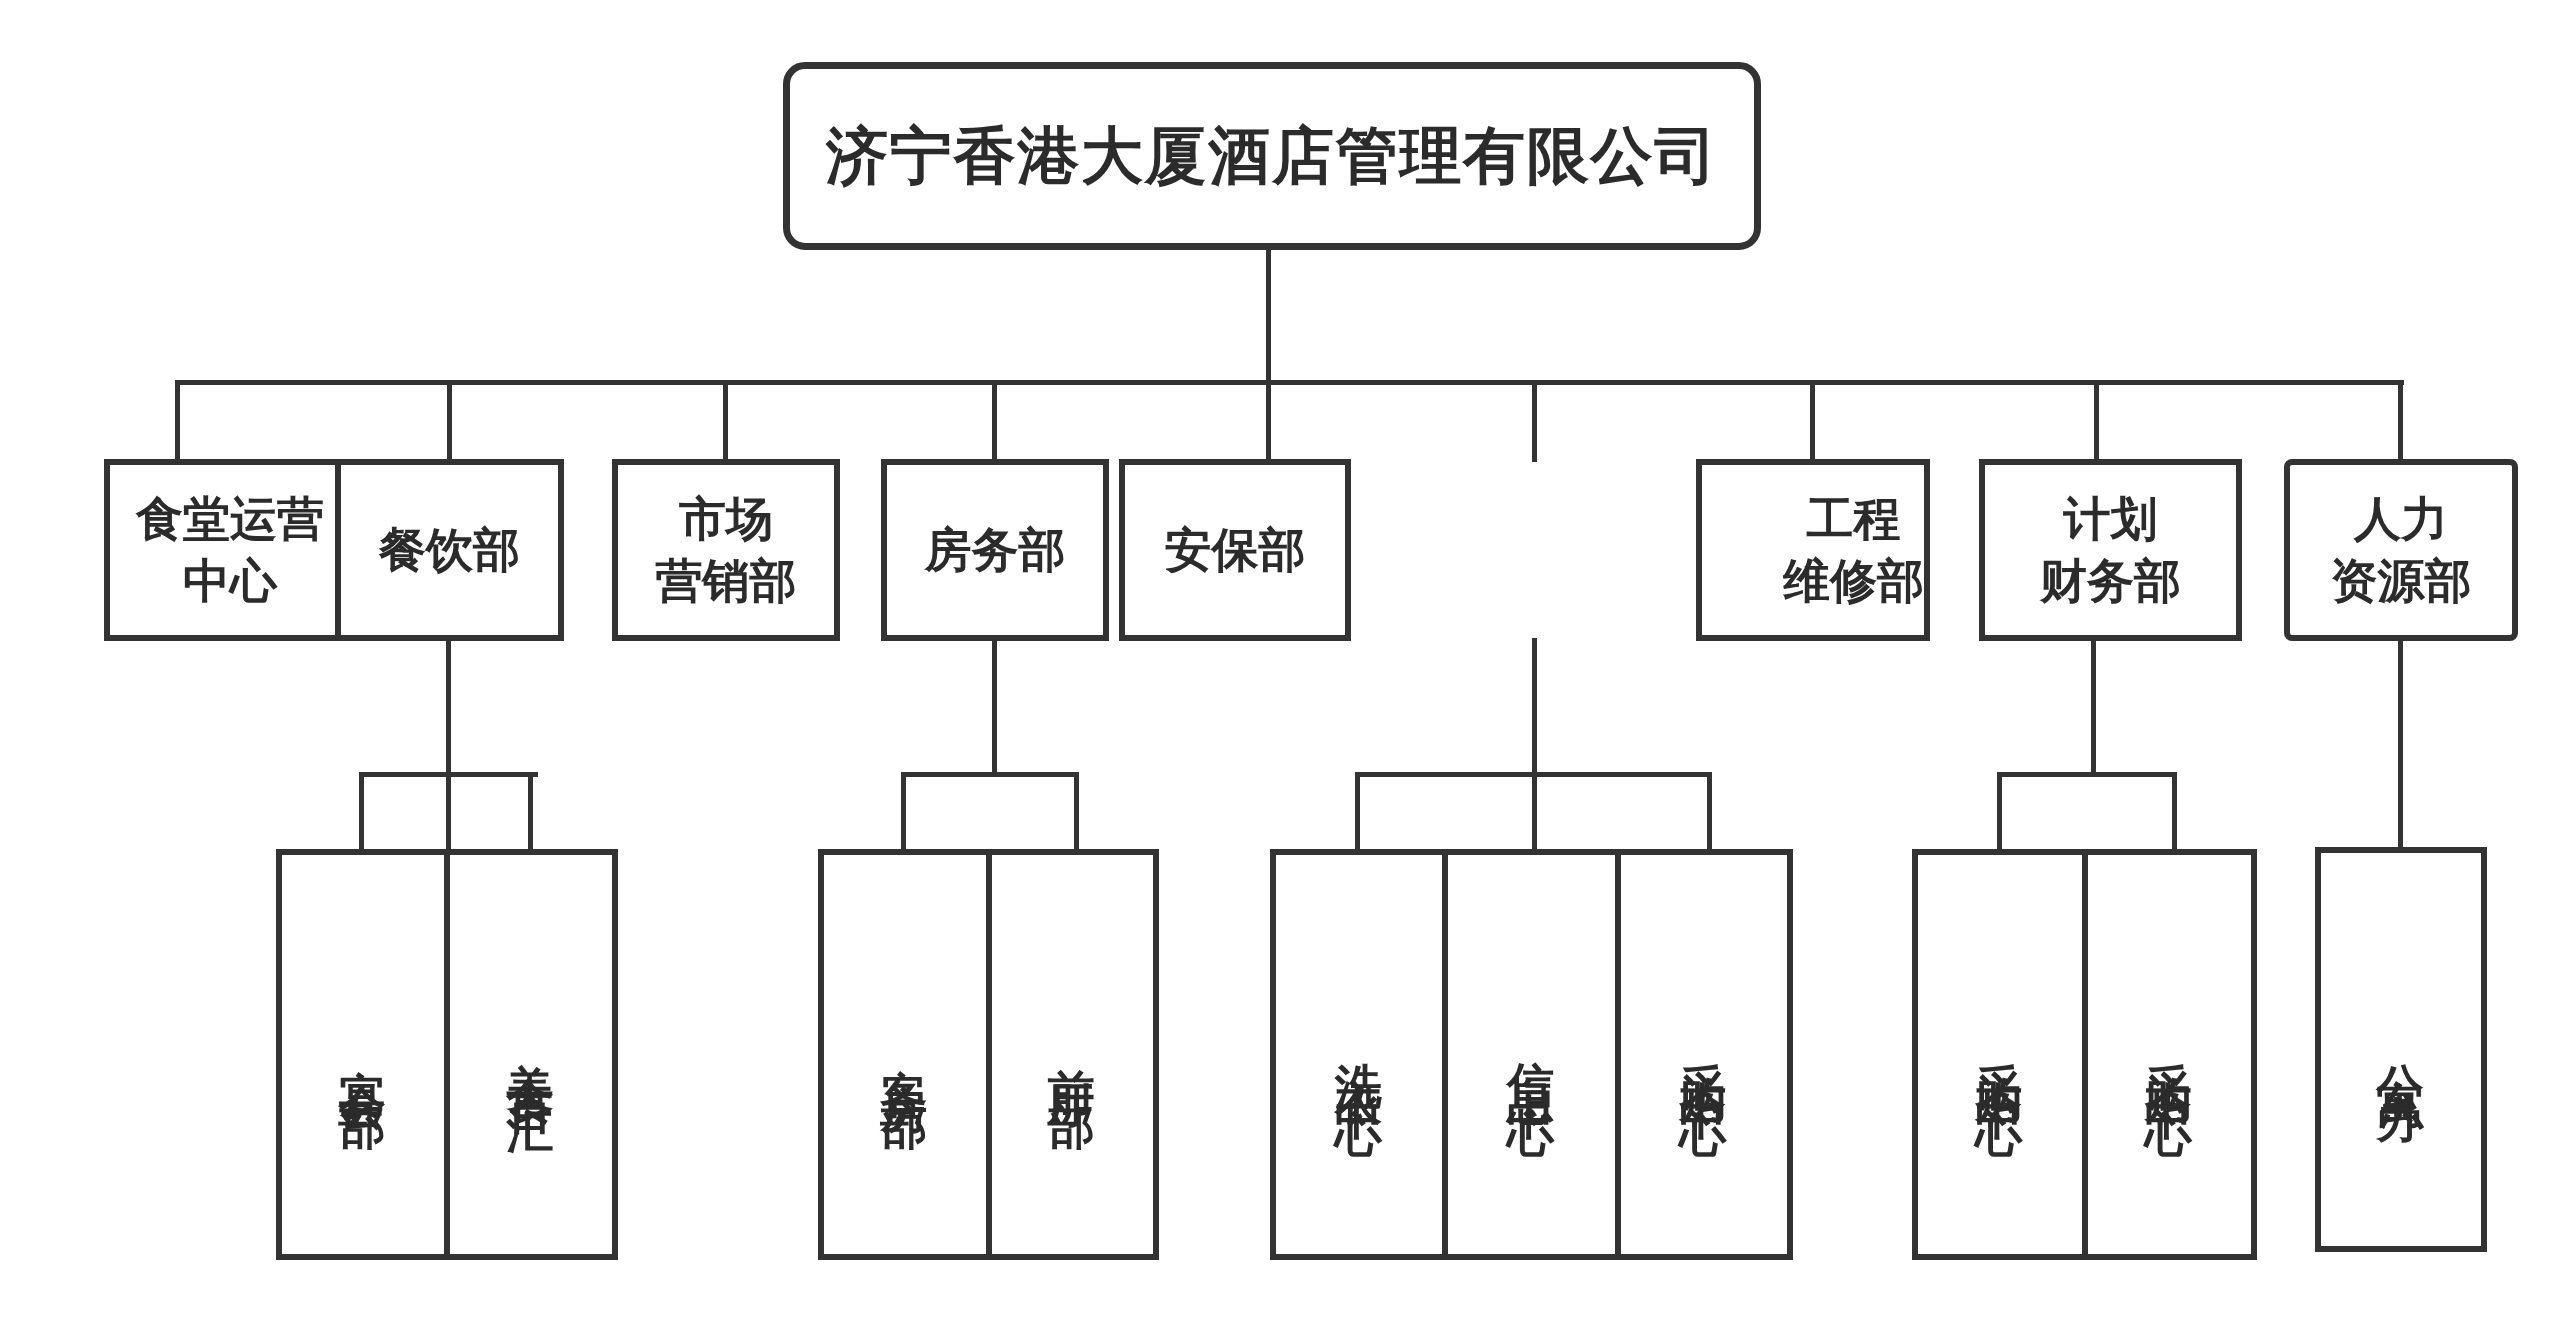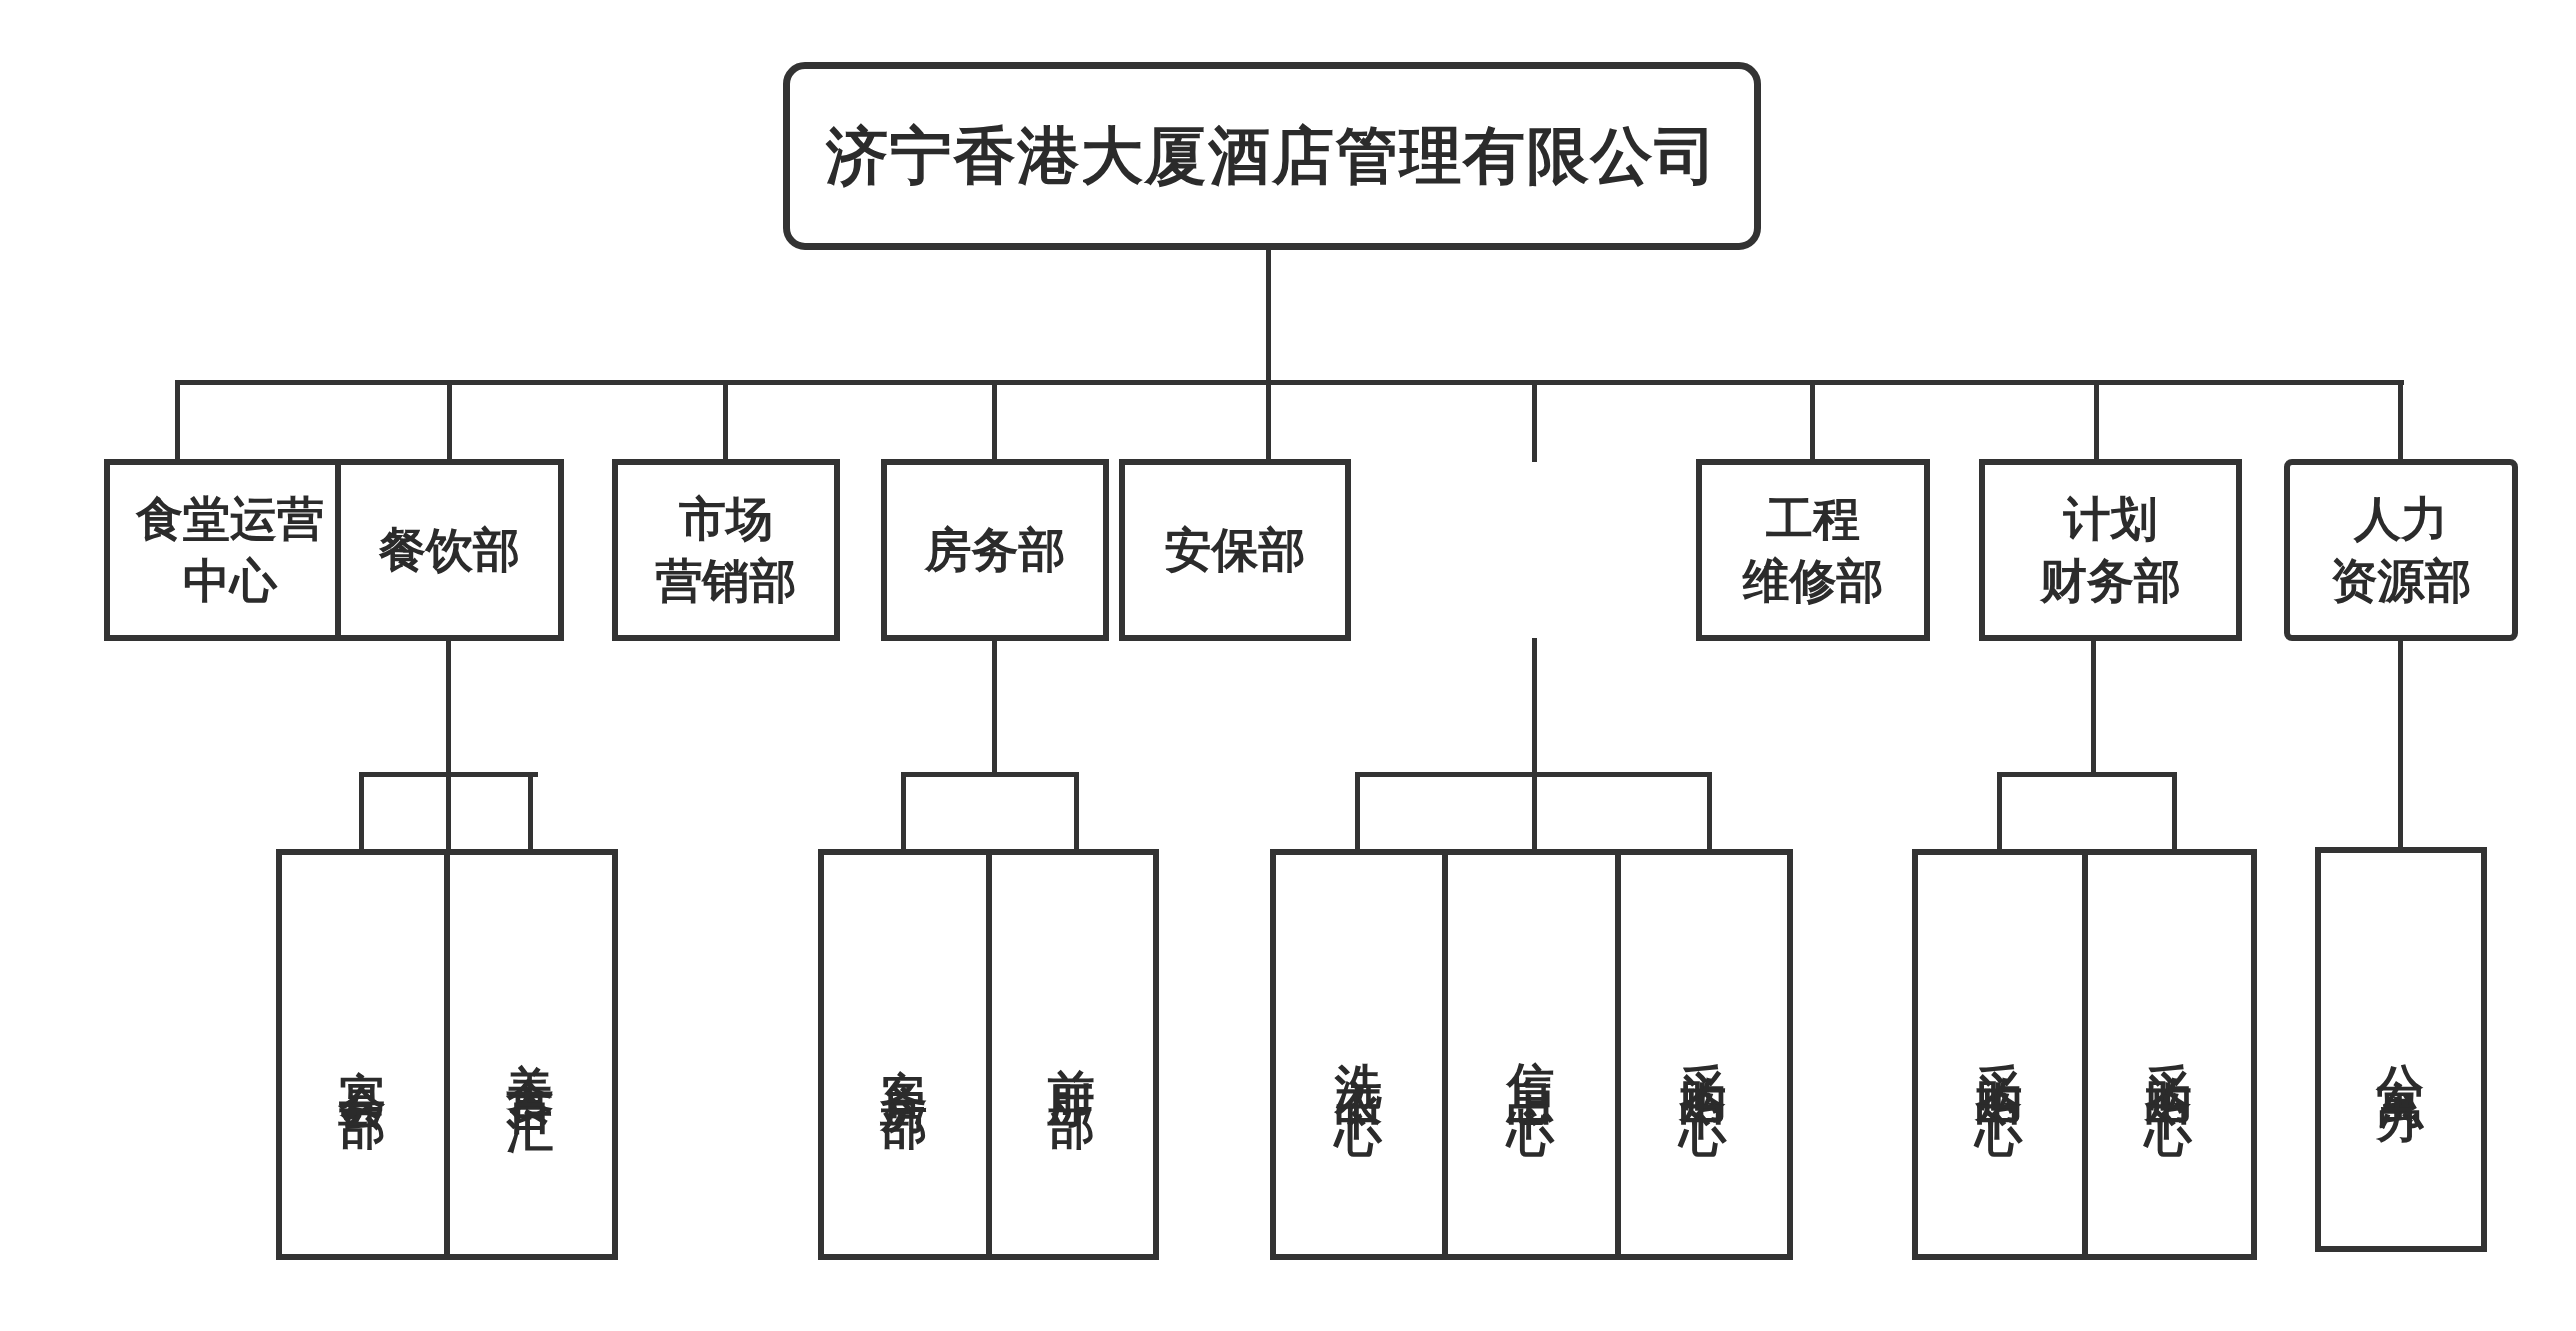--- a/index.html
+++ b/index.html
@@ -60,21 +60,21 @@
   <div class="dept" style="left:612px;width:228px;">
     <span>市场
 营销部</span>
   </div>
   <div class="dept" style="left:881px;width:228px;text-align:center;">
     <span>房务部</span>
   </div>
   <div class="dept" style="left:1119px;width:232px;">
     <span>安保部</span>
   </div>
-  <div class="dept" style="left:1696px;width:234px;">
+  <div class="dept" style="left:1696px;width:234px;justify-content:flex-end;">
     <span>工程
 维修部</span>
   </div>
   <div class="dept" style="left:1979px;width:263px;">
     <span>计划
 财务部</span>
   </div>
   <div class="dept" style="left:2284px;width:234px;border-radius:8px;">
     <span>人力
 资源部</span>

